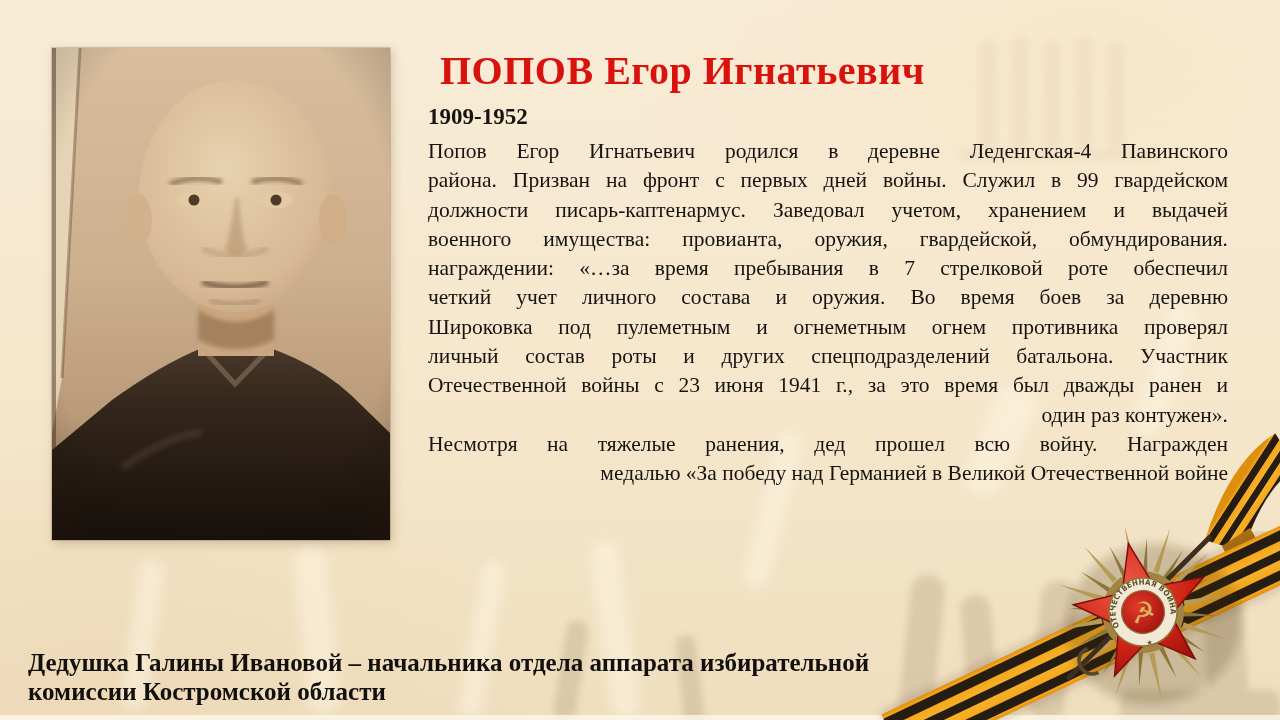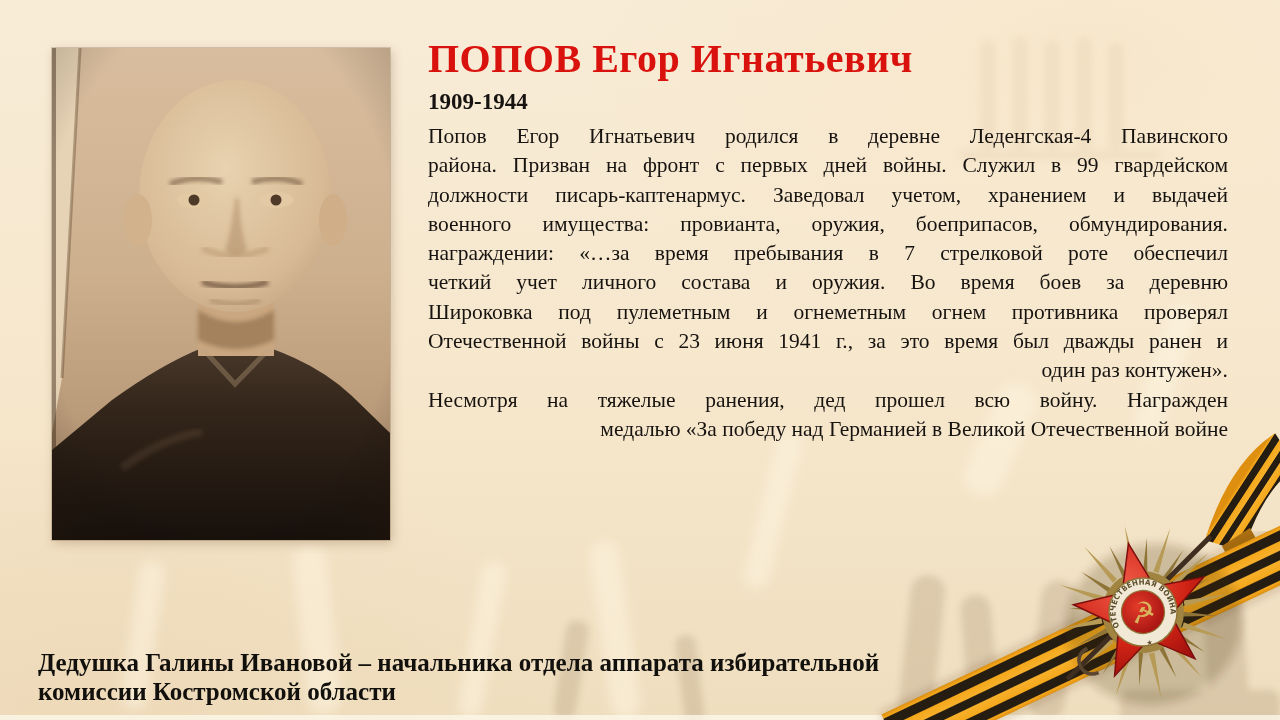--- a/index.html
+++ b/index.html
@@ -9,27 +9,27 @@
     background:
       radial-gradient(900px 500px at 85% 8%, rgba(247,231,203,.9), rgba(247,231,203,0) 60%),
       radial-gradient(700px 420px at 8% 98%, rgba(238,217,184,.85), rgba(238,217,184,0) 65%),
       linear-gradient(180deg,#f8ecd7 0%,#f6e7cc 55%,#efdebe 100%);
   }
   .bg-art{position:absolute;left:0;top:0;z-index:0;}
   .photo{position:absolute;left:52px;top:48px;width:338px;height:492px;z-index:2;
          box-shadow:0 0 0 1px rgba(120,90,60,.25), 2px 3px 10px rgba(90,60,30,.25);}
   .photo svg{display:block;}
   .content{position:absolute;left:428px;top:38px;width:800px;z-index:3;color:#16130f;}
-  .title{margin:0;font-size:40px;line-height:1.05;font-weight:bold;color:#da120d;letter-spacing:.5px;}
+  .title{margin:12px;font-size:40px;line-height:1.05;font-weight:bold;color:#da120d;letter-spacing:.5px;}
   .years{margin-top:9px;font-size:23px;font-weight:bold;color:#171310;}
   .bio{margin-top:7px;font-size:21.5px;line-height:29.3px;color:#171310;}
   .bio div{white-space:normal;}
   .jl{text-align:justify;text-align-last:justify;}
   .nl{text-align:right;}
-  .caption{position:absolute;left:38px;top:648px;width:880px;z-index:3;
+  .caption{position:absolute;left:28px;top:648px;width:880px;z-index:3;
            font-size:25px;line-height:29px;font-weight:bold;color:#12100c;}
   .ribbon-art{position:absolute;left:0;top:0;z-index:4;pointer-events:none;}
   .bottom-strip{position:absolute;left:0;bottom:0;width:1280px;height:5px;
                 background:rgba(253,247,234,.8);z-index:1;}
 </style>
 </head>
 <body>
 
 <div class="slide">
 
@@ -131,29 +131,30 @@
       <path d="M150,200 q33,16 66,0" stroke="rgba(140,100,65,.25)" stroke-width="6" fill="none" filter="url(#pblur)"></path>
 
       <path d="M150,300 L183,336 L218,300" stroke="rgba(190,165,130,.35)" stroke-width="5" fill="none"></path>
       <path d="M70,420 q40,-30 80,-36" stroke="rgba(120,95,70,.25)" stroke-width="8" fill="none" filter="url(#pblur)"></path>
       <rect width="338" height="492" fill="url(#vign)"></rect>
     </svg>
   </div>
 
   <div class="content">
     <h1 class="title">ПОПОВ Егор Игнатьевич</h1>
-    <div class="years">1909-1944</div>
+    <div class="years">1909-1952</div>
     <div class="bio">
       <div class="jl">Попов Егор Игнатьевич родился в деревне Леденгская-4 Павинского</div>
       <div class="jl">района. Призван на фронт с первых дней войны. Служил в 99 гвардейском</div>
       <div class="jl">должности писарь-каптенармус. Заведовал учетом, хранением и выдачей</div>
-      <div class="jl">военного имущества: провианта, оружия, боеприпасов, обмундирования.</div>
+      <div class="jl">военного имущества: провианта, оружия, гвардейской, обмундирования.</div>
       <div class="jl">награждении: «…за время пребывания в 7 стрелковой роте обеспечил</div>
       <div class="jl">четкий учет личного состава и оружия. Во время боев за деревню</div>
       <div class="jl">Широковка под пулеметным и огнеметным огнем противника проверял</div>
+      <div class="jl">личный состав роты и других спецподразделений батальона. Участник</div>
       <div class="jl">Отечественной войны с 23 июня 1941 г., за это время был дважды ранен и</div>
       <div class="nl">один раз контужен».</div>
       <div class="jl">Несмотря на тяжелые ранения, дед прошел всю войну. Награжден</div>
       <div class="nl">медалью «За победу над Германией в Великой Отечественной войне</div>
     </div>
   </div>
 
   <div class="caption">
     <div>Дедушка Галины Ивановой – начальника отдела аппарата избирательной</div>
     <div>комиссии Костромской области</div>

